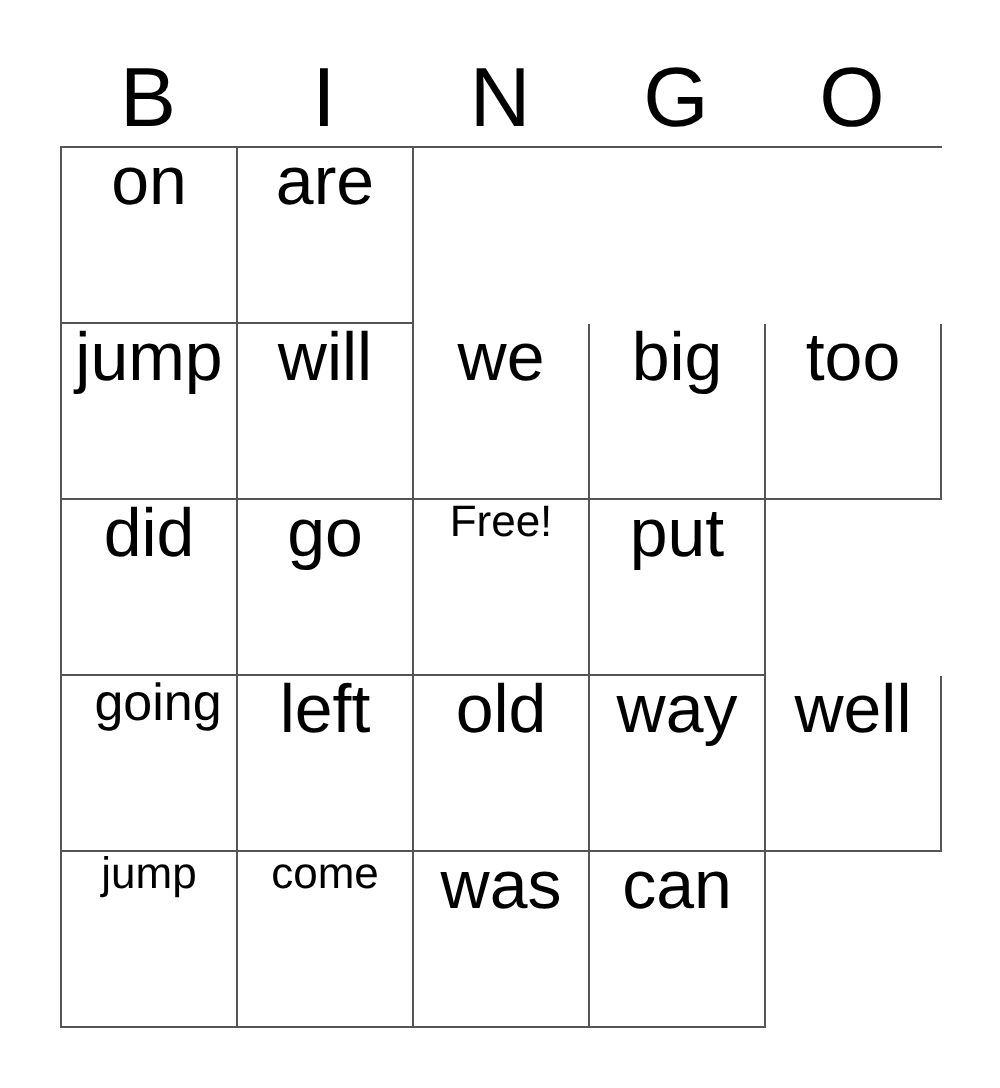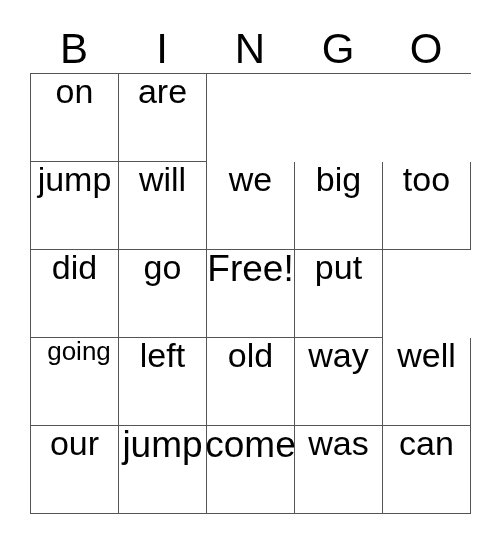--- a/index.html
+++ b/index.html
@@ -87,21 +87,21 @@
     font-size: 34px;
     line-height: 1;
     text-align: center;
     white-space: nowrap;
     color: #000000;
     padding: 0 1px;
     user-select: none;
   }
 
   
-  .cell-text.fit-sm  { font-size: 37px; }
+  .cell-text.fit-sm  { font-size: 22px; }
   .cell-text.fit-xs  { font-size: 26px; margin-left: 9px; }
 </style>
 </head>
 <body>
 
 <div id="bingo-card">
 
   <div id="header-row">
     <div class="header-letter">B</div>
     <div class="header-letter">I</div>
@@ -167,23 +167,20 @@
       <div class="grid-cell">
           <span class="cell-text">way</span>
         </div>
       <div class="grid-cell">
           <span class="cell-text">well</span>
         </div>
     </div>
 
     <div class="grid-row">
       <div class="grid-cell">
-          <span class="cell-text">our</span>
-        </div>
-      <div class="grid-cell">
           <span class="cell-text fit-sm">jump</span>
         </div>
       <div class="grid-cell">
           <span class="cell-text fit-sm">come</span>
         </div>
       <div class="grid-cell">
           <span class="cell-text">was</span>
         </div>
       <div class="grid-cell">
           <span class="cell-text">can</span>

